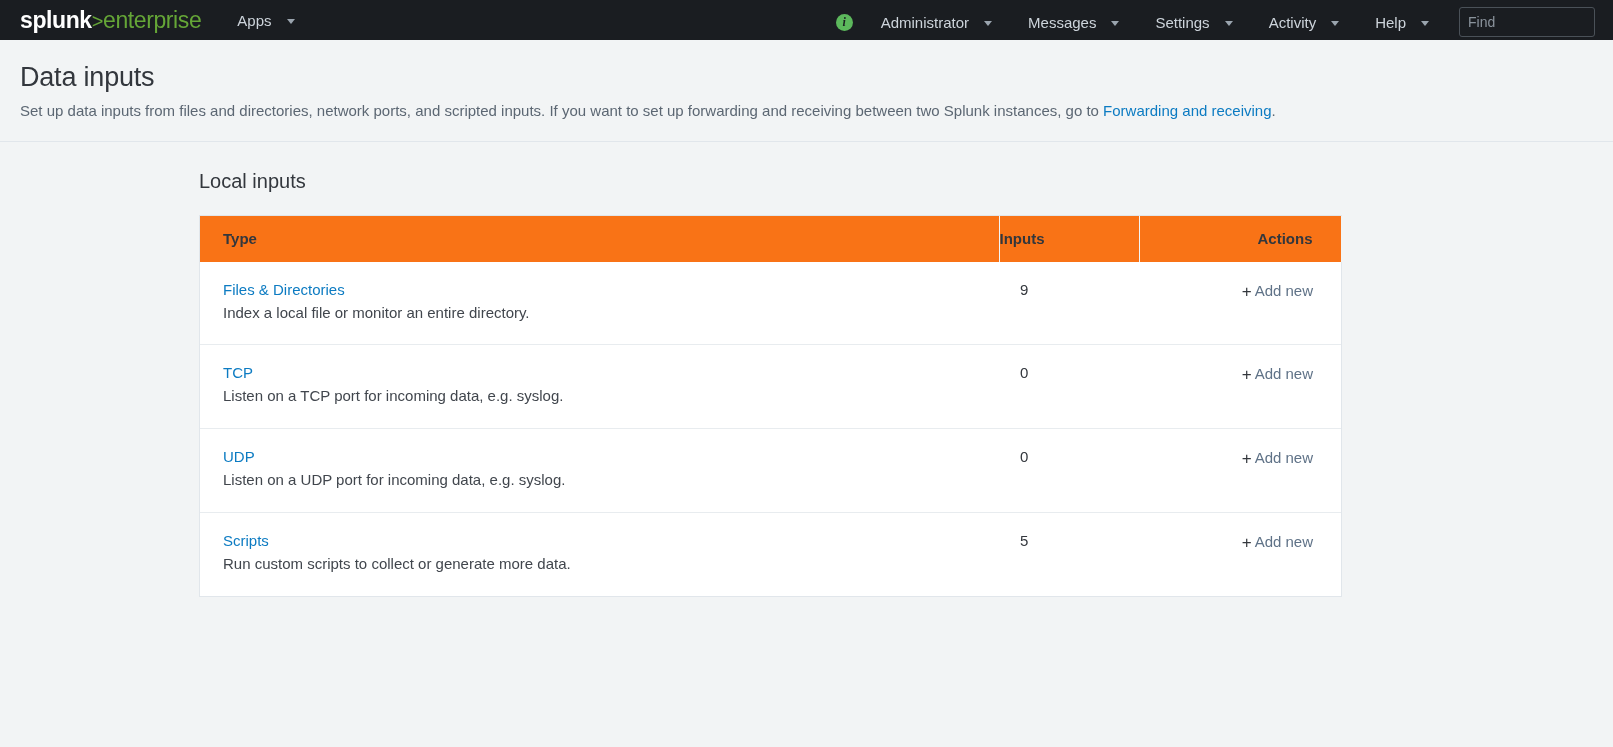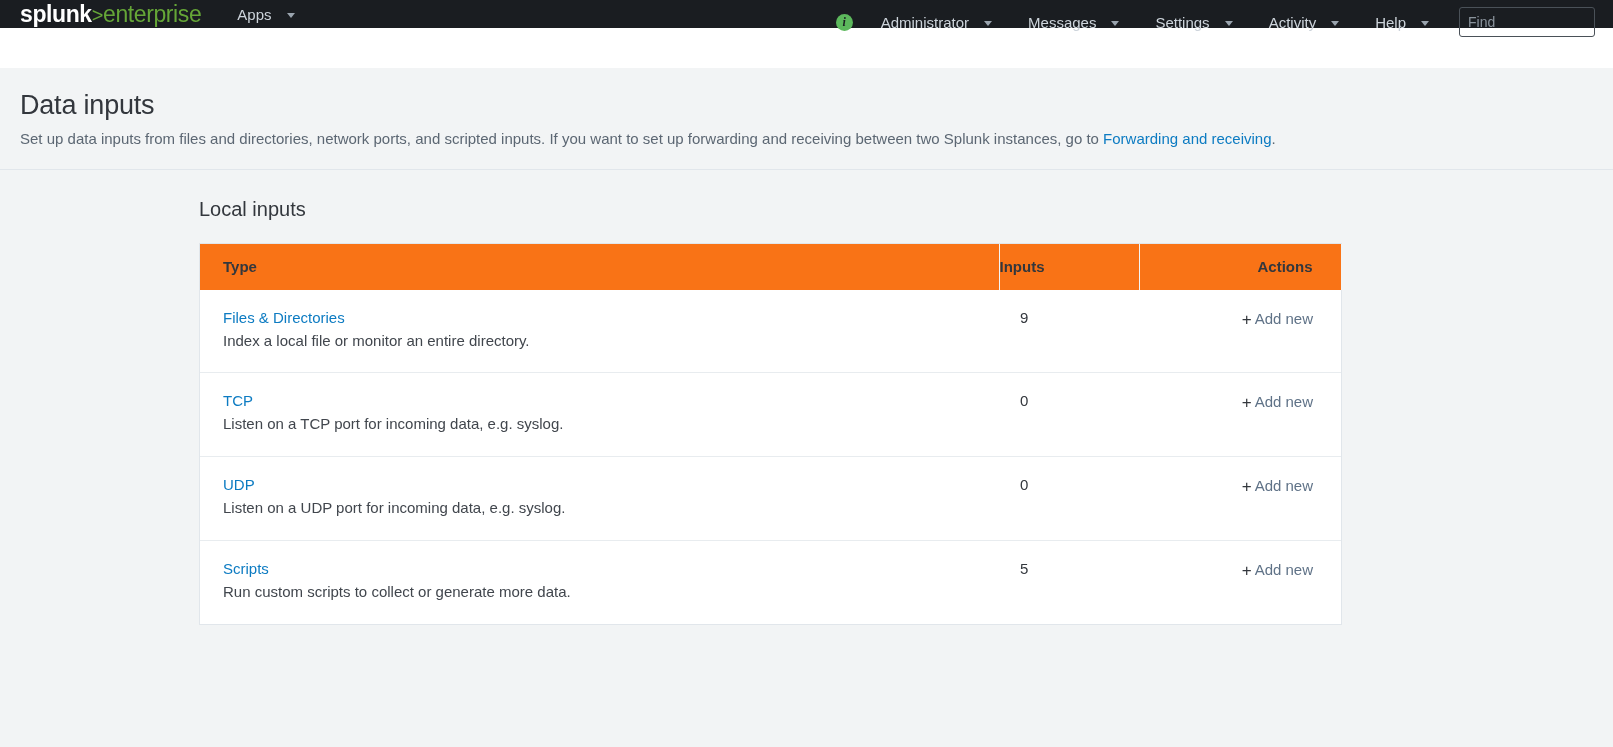--- a/index.html
+++ b/index.html
@@ -7,21 +7,21 @@
     width: 1613px;
     height: 747px;
     overflow: hidden;
     background: #ffffff;
     font-family: "Liberation Sans", sans-serif;
     -webkit-font-smoothing: antialiased;
   }
 
   
   .appbar {
-    height: 28px;
+    height: 40px;
     background: #1a1d21;
     display: flex;
     align-items: center;
     position: relative;
     color: #c3cbd4;
   }
   .logo {
     margin-left: 20px;
     font-size: 23px;
     font-weight: bold;
@@ -99,21 +99,20 @@
     font-size: 14px;
     font-family: "Liberation Sans", sans-serif;
   }
   .findbox input::placeholder { color: #8a939c; }
 
   
   .page-head {
     background: #f2f4f5;
     padding: 22px 0 20px 20px;
     border-bottom: 1px solid #e1e6eb;
-    margin-top: 40px;
   }
   .page-title {
     font-size: 27px;
     color: #33373d;
     font-weight: normal;
     letter-spacing: -0.2px;
     line-height: 1.15;
   }
   .page-desc {
     margin-top: 8px;

